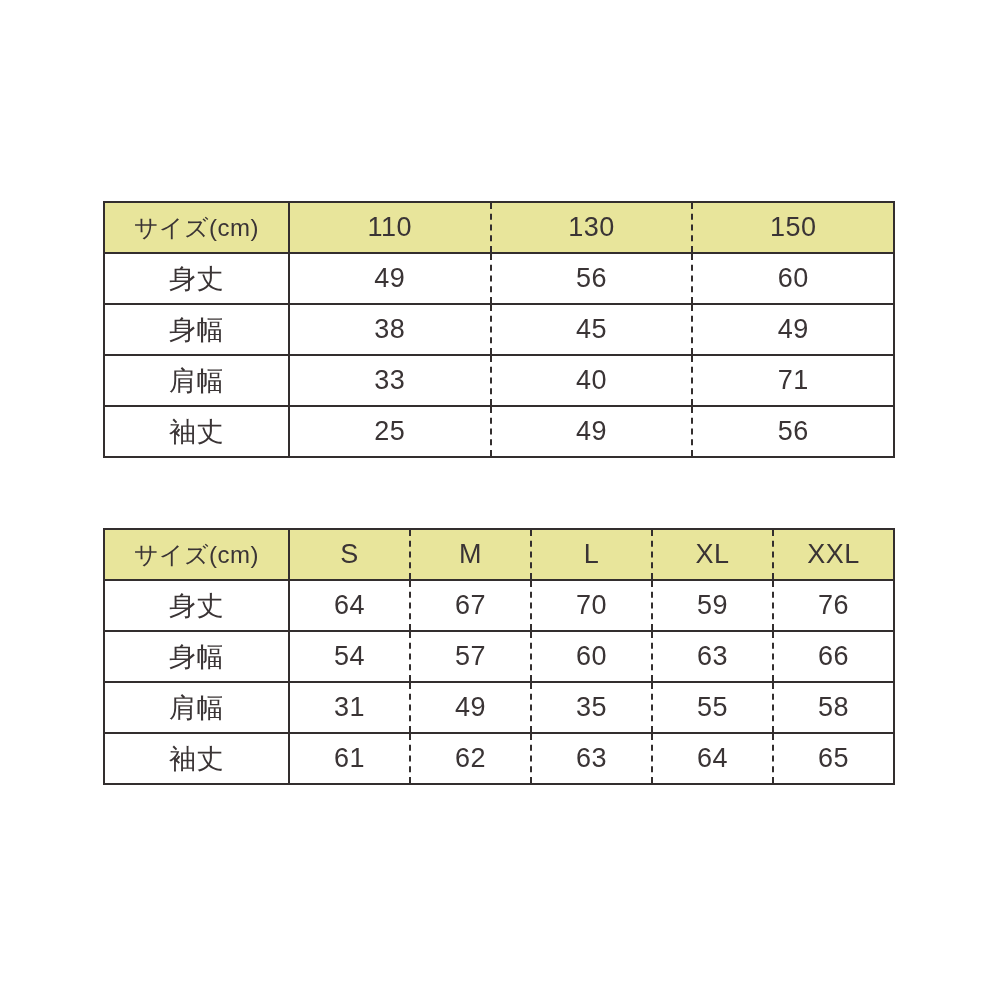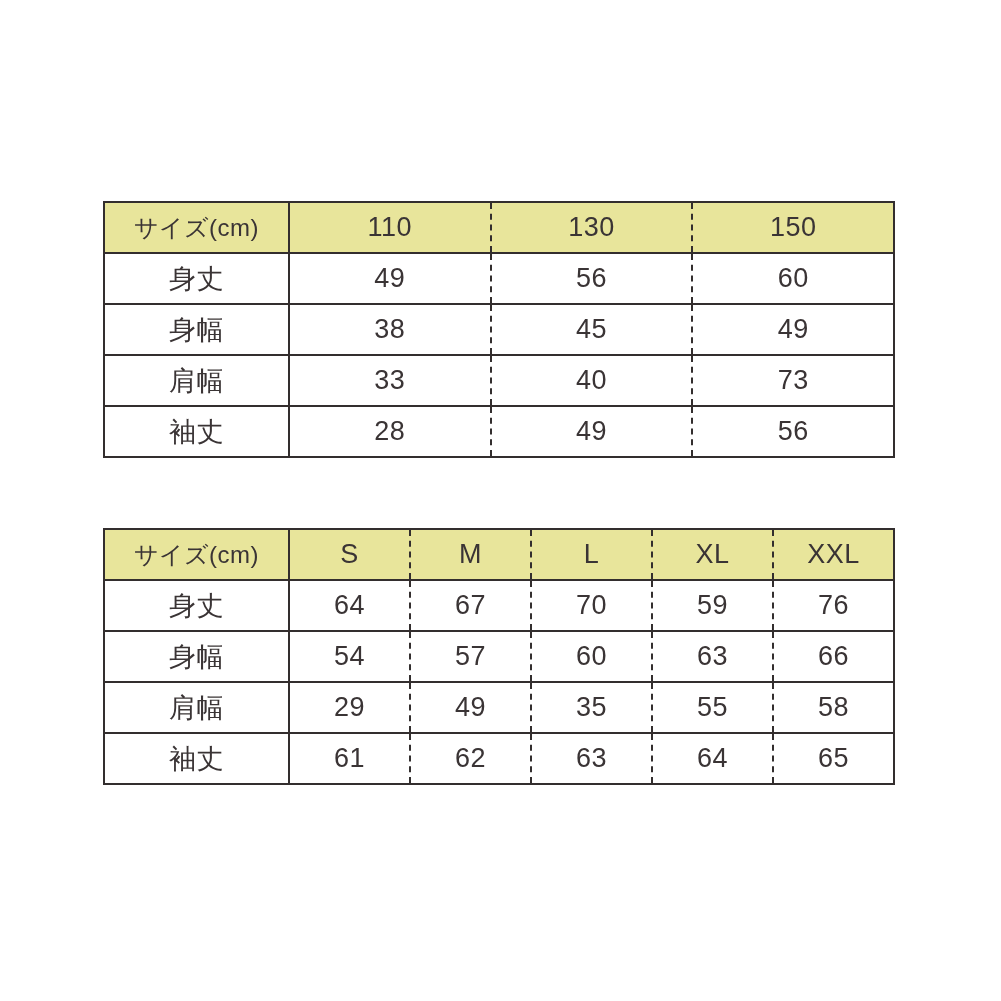--- a/index.html
+++ b/index.html
@@ -77,25 +77,25 @@
       <tr>
         <td class="label-cell">身幅</td>
         <td class="data-cell first">38</td>
         <td class="data-cell">45</td>
         <td class="data-cell">49</td>
       </tr>
       <tr>
         <td class="label-cell">肩幅</td>
         <td class="data-cell first">33</td>
         <td class="data-cell">40</td>
-        <td class="data-cell">73</td>
+        <td class="data-cell">71</td>
       </tr>
       <tr>
         <td class="label-cell">袖丈</td>
-        <td class="data-cell first">28</td>
+        <td class="data-cell first">25</td>
         <td class="data-cell">49</td>
         <td class="data-cell">56</td>
       </tr>
     </tbody>
   </table>
 
   <table class="size-table t2">
     <colgroup>
       <col class="col-label">
         <col>
@@ -124,21 +124,21 @@
       <tr>
         <td class="label-cell">身幅</td>
         <td class="data-cell first">54</td>
         <td class="data-cell">57</td>
         <td class="data-cell">60</td>
         <td class="data-cell">63</td>
         <td class="data-cell">66</td>
       </tr>
       <tr>
         <td class="label-cell">肩幅</td>
-        <td class="data-cell first">29</td>
+        <td class="data-cell first">31</td>
         <td class="data-cell">49</td>
         <td class="data-cell">35</td>
         <td class="data-cell">55</td>
         <td class="data-cell">58</td>
       </tr>
       <tr>
         <td class="label-cell">袖丈</td>
         <td class="data-cell first">61</td>
         <td class="data-cell">62</td>
         <td class="data-cell">63</td>

